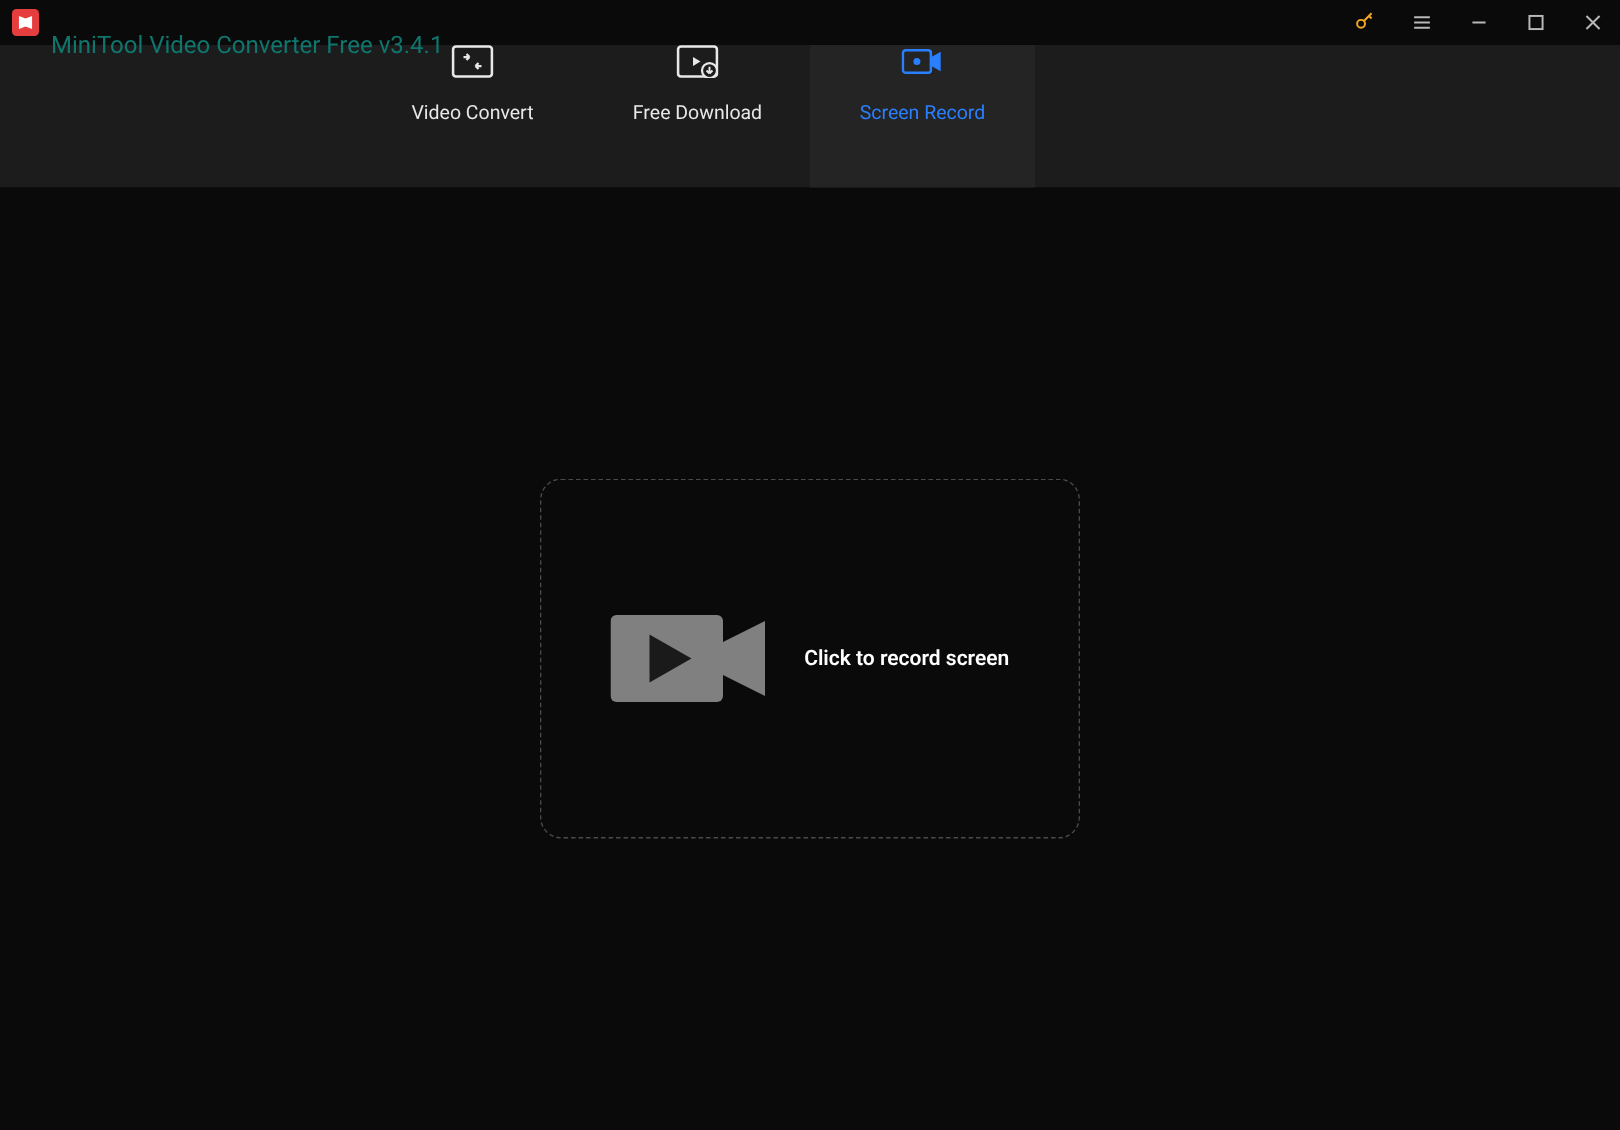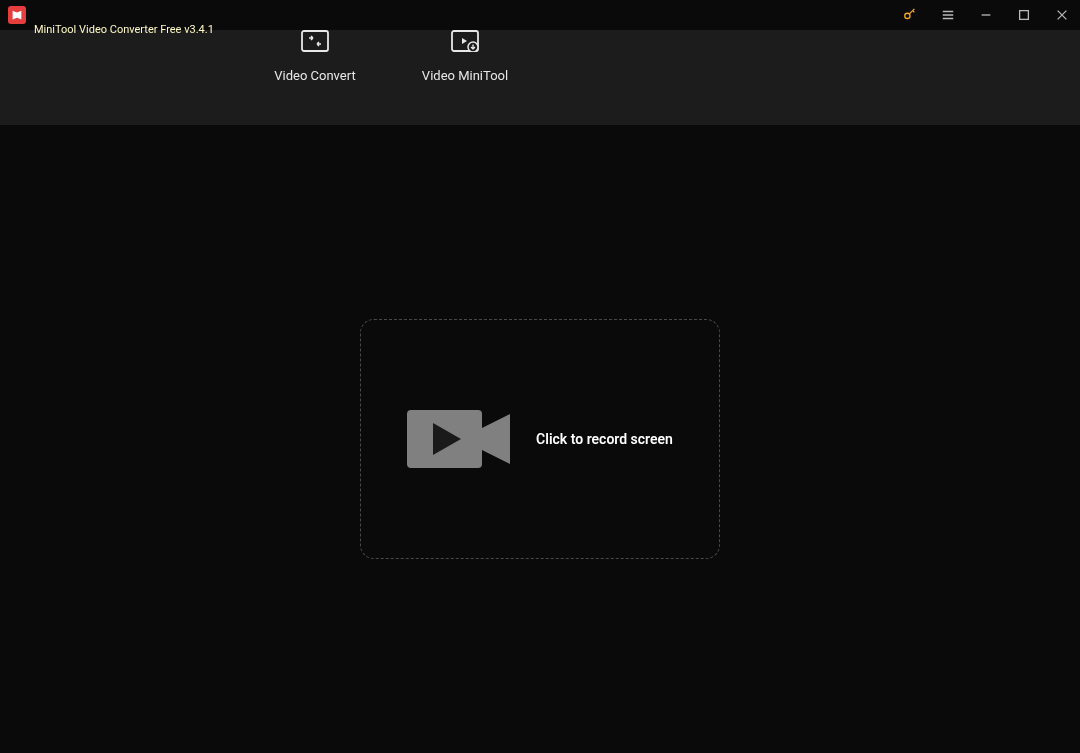--- a/index.html
+++ b/index.html
@@ -30,22 +30,22 @@
       display: flex;
       align-items: center;
       justify-content: center;
       margin-right: 8px;
     }
     .app-icon svg {
       width: 14px;
       height: 14px;
     }
     .title-text {
-      font-size: 11px;
-      color: #fef9c3;
+      font-size: 16px;
+      color: #0f766e;
       flex: 1;
       margin-top: 28px;
     }
     .window-controls {
       display: flex;
       align-items: center;
       gap: 18px;
     }
     .win-ctrl {
       width: 20px;
@@ -177,21 +177,31 @@
   </div>
   <div class="tab">
     <div class="tab-icon">
       <svg width="28" height="22" viewBox="0 0 28 22">
         <rect x="1" y="1" width="26" height="20" rx="2" fill="none" stroke="currentColor" stroke-width="1.8"></rect>
         <path d="M11 8 L16 11 L11 14 Z" fill="currentColor"></path>
         <circle cx="22" cy="17" r="5" fill="#1c1c1c" stroke="currentColor" stroke-width="1.5"></circle>
         <path d="M22 14.5 L22 19 M22 19 L20 17 M22 19 L24 17" stroke="currentColor" stroke-width="1.3" fill="none"></path>
       </svg>
     </div>
-    <div class="tab-label">Video MiniTool</div>
+    <div class="tab-label">Free Download</div>
+  </div>
+  <div class="tab active">
+    <div class="tab-icon">
+      <svg width="30" height="22" viewBox="0 0 30 22">
+        <rect x="1" y="3" width="20" height="16" rx="2" fill="none" stroke="currentColor" stroke-width="1.8"></rect>
+        <path d="M21 8 L28 4 L28 18 L21 14 Z" fill="currentColor"></path>
+        <circle cx="11" cy="11" r="2.5" fill="currentColor"></circle>
+      </svg>
+    </div>
+    <div class="tab-label">Screen Record</div>
   </div>
 </div>
 
 <div class="content">
   <div class="record-box">
     <div class="record-icon">
       <svg width="105" height="58" viewBox="0 0 105 58">
         <rect x="0" y="0" width="75" height="58" rx="4" fill="#808080"></rect>
         <path d="M75 18 L103 4 L103 54 L75 40 Z" fill="#808080"></path>
         <path d="M26 13 L54 29 L26 45 Z" fill="#1a1a1a"></path>

